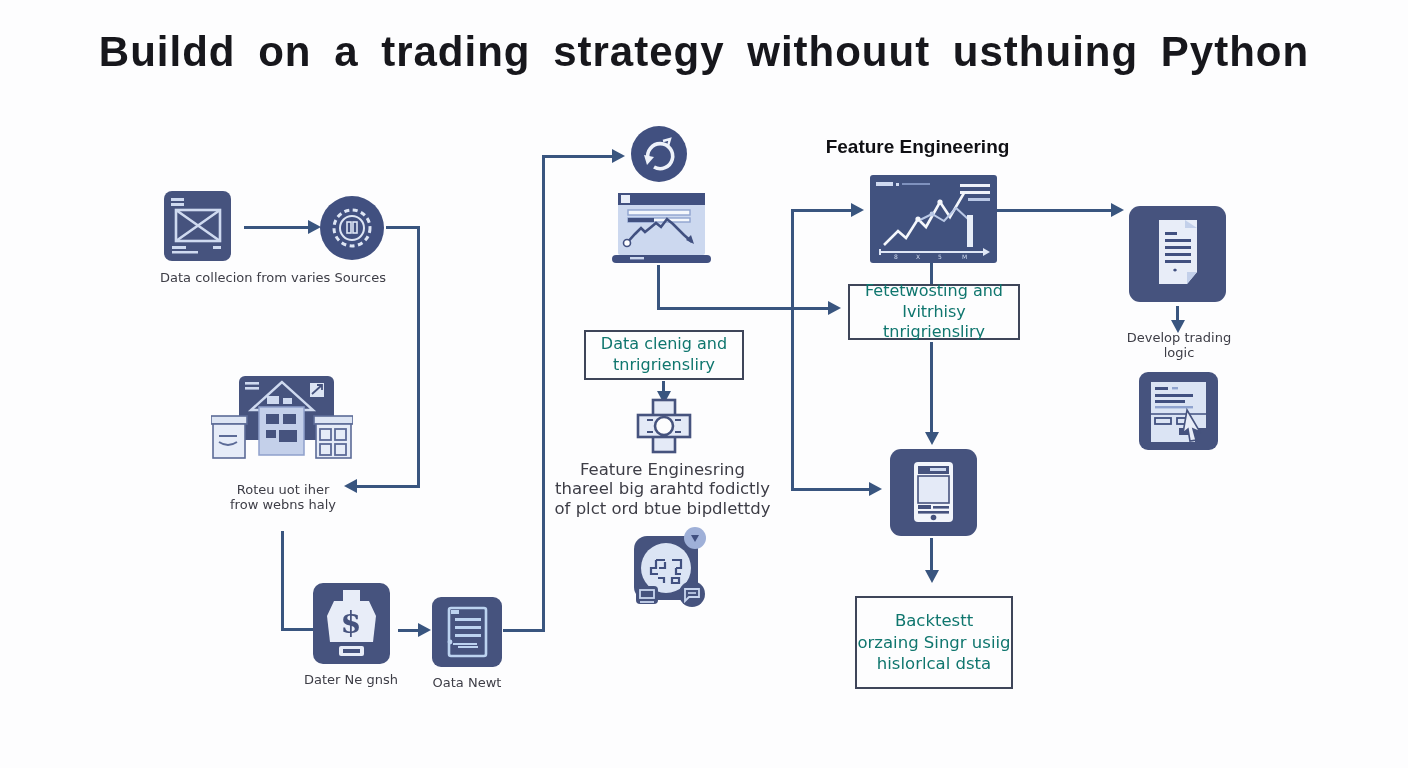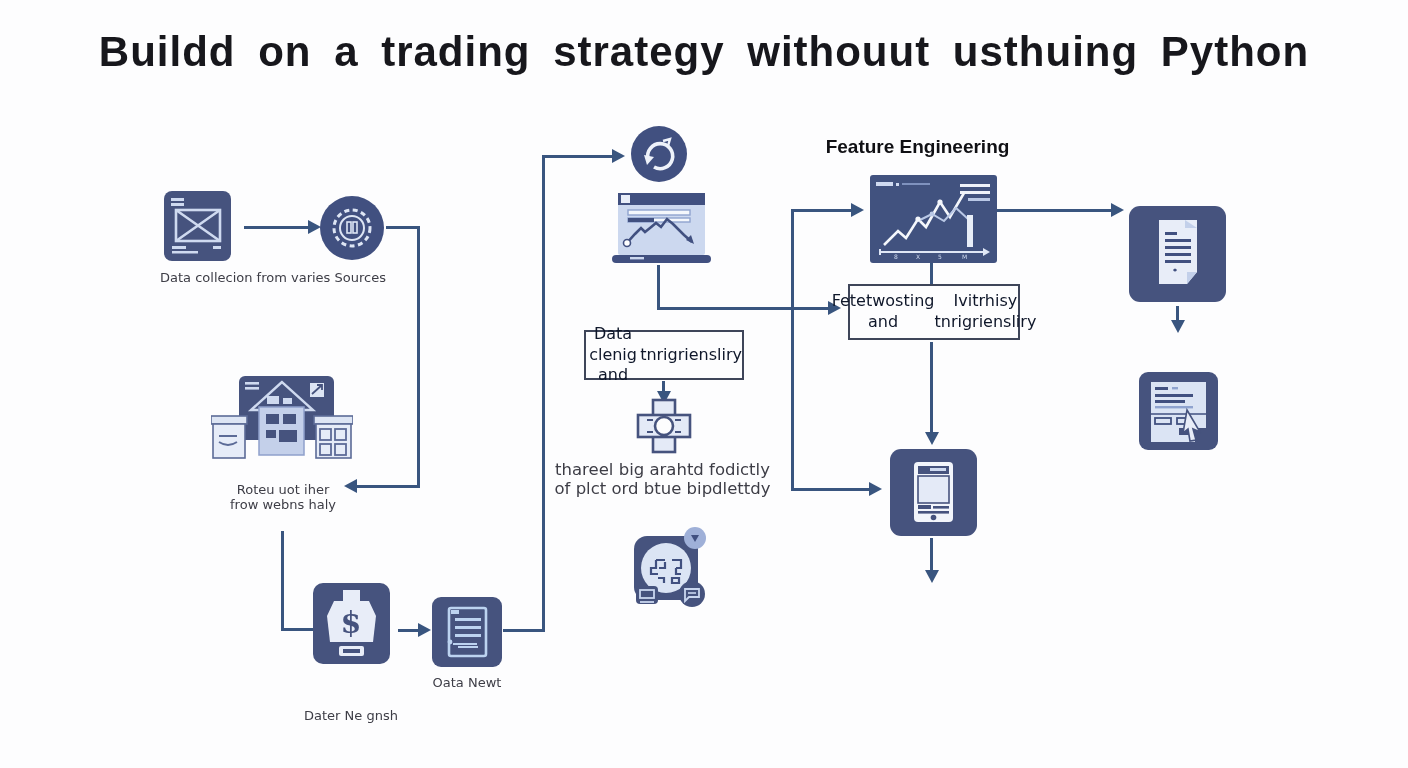--- a/index.html
+++ b/index.html
@@ -11,22 +11,22 @@
   .title{
     left:0;top:28px;width:1408px;text-align:center;
     font-family:"Liberation Sans", sans-serif;font-weight:800;font-size:42px;
     color:#17171c;letter-spacing:1px;word-spacing:10px;
   }
   .caption{
     text-align:center;color:#3d3d46;font-size:13px;line-height:1.18;
   }
   .caption.small{font-size:16.5px;}
   .box{
-    border:2px solid #3e4559;background:#fdfdfe;display:flex;
-    align-items:center;justify-content:center;color:#0f172a;font-size:16px;line-height:1.3;
+    border:2px solid #3e4559;background:#fdfdfe;display:flex;flex-direction:column;
+    align-items:center;justify-content:center;color:#0f766e;font-size:16px;line-height:1.3;
     text-align:center;box-sizing:border-box;
   }
   .hline{background:#39557f;height:3px;}
   .vline{background:#39557f;width:3px;}
   .ah-right{width:0;height:0;border-top:7px solid transparent;border-bottom:7px solid transparent;border-left:13px solid #39557f;}
   .ah-left{width:0;height:0;border-top:7px solid transparent;border-bottom:7px solid transparent;border-right:13px solid #39557f;}
   .ah-down{width:0;height:0;border-left:7px solid transparent;border-right:7px solid transparent;border-top:13px solid #39557f;}
   .fe-header{
     font-family:"Liberation Sans", sans-serif;font-weight:700;font-size:19px;color:#101014;text-align:center;
   }
@@ -126,21 +126,21 @@
       <rect x="17" y="11" width="37" height="48" rx="2" fill="none" stroke="#bcd3f0" stroke-width="2.6"></rect>
       <rect x="19" y="13" width="8" height="4" fill="#bcd3f0"></rect>
       <rect x="23" y="21" width="26" height="3" fill="#bcd3f0"></rect>
       <rect x="23" y="29" width="26" height="3" fill="#bcd3f0"></rect>
       <rect x="23" y="37" width="26" height="3" fill="#bcd3f0"></rect>
       <path d="M21 47 h24 M26 50 h20" stroke="#bcd3f0" stroke-width="2"></path>
       <circle cx="18" cy="45" r="2.4" fill="#bcd3f0"></circle>
     </svg>
   </div>
 
-  <div class="abs caption" style="left:276px;top:672px;width:150px;margin-top:36px;">Dater Ne gnsh</div>
+  <div class="abs caption" style="left:276px;top:672px;width:150px;">Dater Ne gnsh</div>
   <div class="abs caption" style="left:402px;top:675px;width:130px;">Oata Newt</div>
 
   <div class="abs hline" style="left:503px;top:629px;width:42px;"></div>
   <div class="abs vline" style="left:542px;top:155px;height:477px;"></div>
   <div class="abs hline" style="left:542px;top:155px;width:72px;"></div>
   <div class="abs ah-right" style="left:612px;top:149px;"></div>
 
   <div class="abs" style="left:630px;top:125px;">
     <svg width="58" height="58" viewBox="0 0 58 58">
       <circle cx="29" cy="29" r="28" fill="#415080"></circle>
@@ -182,20 +182,21 @@
     <svg width="56" height="56" viewBox="0 0 56 56">
       <rect x="17" y="2" width="22" height="52" fill="#e4eaf7" stroke="#46537e" stroke-width="2.6"></rect>
       <rect x="2" y="17" width="52" height="22" fill="#e4eaf7" stroke="#46537e" stroke-width="2.6"></rect>
       <rect x="19" y="19" width="18" height="18" fill="#e4eaf7"></rect>
       <circle cx="28" cy="28" r="9" fill="#fdfdfe" stroke="#46537e" stroke-width="2.6"></circle>
       <path d="M11 22 h6 M11 34 h6 M39 22 h6 M39 34 h6" stroke="#46537e" stroke-width="2"></path>
     </svg>
   </div>
 
   <div class="abs caption small" style="left:540px;top:460px;width:245px;">
+    <div>Feature Enginesring</div>
     <div>thareel big arahtd fodictly</div>
     <div>of plct ord btue bipdlettdy</div>
   </div>
 
   <div class="abs" style="left:628px;top:526px;">
     <svg width="82" height="86" viewBox="0 0 82 86">
       <rect x="6" y="10" width="64" height="64" rx="13" fill="#46537e"></rect>
       <circle cx="38" cy="42" r="25" fill="#dbe4f4"></circle>
       <path d="M28 34 h9 M28 34 v8 h-5 v6 h7 M37 36 v6 h-6 M44 34 h9 v8 h-5 M48 42 v6 h5 M30 52 h6 v5 M44 52 h7 v5 h-7z" stroke="#415080" stroke-width="2.2" fill="none"></path>
       <circle cx="67" cy="12" r="11" fill="#9fb0d8"></circle>
@@ -265,20 +266,25 @@
       <rect x="28" y="56" width="13" height="4" fill="#46537e"></rect>
       <rect x="43" y="57" width="16" height="2.6" fill="#46537e"></rect>
       <rect x="28" y="62" width="31" height="2.6" fill="#46537e"></rect>
       <circle cx="43.5" cy="68.5" r="2.8" fill="#46537e"></circle>
     </svg>
   </div>
 
   <div class="abs vline" style="left:930px;top:538px;height:34px;"></div>
   <div class="abs ah-down" style="left:925px;top:570px;"></div>
 
+  <div class="abs box" style="left:855px;top:596px;width:158px;height:93px;font-size:16.5px;">
+    <div>Backtestt</div>
+    <div>orzaing Singr usiig</div>
+    <div>hislorlcal dsta</div>
+  </div>
 
   <div class="abs hline" style="left:997px;top:209px;width:116px;"></div>
   <div class="abs ah-right" style="left:1111px;top:203px;"></div>
 
   <div class="abs" style="left:1129px;top:206px;">
     <svg width="97" height="96" viewBox="0 0 97 96">
       <rect width="97" height="96" rx="11" fill="#46537e"></rect>
       <path d="M30 14 h38 v52 l-10 12 h-28 z" fill="#e8edf8"></path>
       <path d="M56 14 l12 8 -12 0 z" fill="#c3d0ea"></path>
       <polygon points="58,66 68,66 58,78" fill="#c3d0ea"></polygon>
@@ -287,20 +293,24 @@
       <rect x="36" y="40" width="26" height="3" fill="#415080"></rect>
       <rect x="36" y="47" width="26" height="3" fill="#415080"></rect>
       <rect x="36" y="54" width="26" height="3" fill="#415080"></rect>
       <path d="M44 64 q2 -3 4 0 q-2 3 -4 0" fill="#415080"></path>
     </svg>
   </div>
 
   <div class="abs vline" style="left:1176px;top:306px;height:16px;"></div>
   <div class="abs ah-down" style="left:1171px;top:320px;"></div>
 
+  <div class="abs caption" style="left:1100px;top:330px;width:158px;">
+    <div>Develop trading</div>
+    <div>logic</div>
+  </div>
 
   <div class="abs" style="left:1139px;top:372px;">
     <svg width="79" height="78" viewBox="0 0 79 78">
       <rect width="79" height="78" rx="9" fill="#46537e"></rect>
       <rect x="12" y="10" width="55" height="46" fill="#dbe4f4"></rect>
       <rect x="16" y="15" width="13" height="3" fill="#415080"></rect>
       <rect x="33" y="15" width="6" height="2.4" fill="#8fa3cf"></rect>
       <rect x="16" y="22" width="38" height="3" fill="#415080"></rect>
       <rect x="16" y="28" width="30" height="3" fill="#415080"></rect>
       <rect x="16" y="34" width="38" height="2.4" fill="#8fa3cf"></rect>

